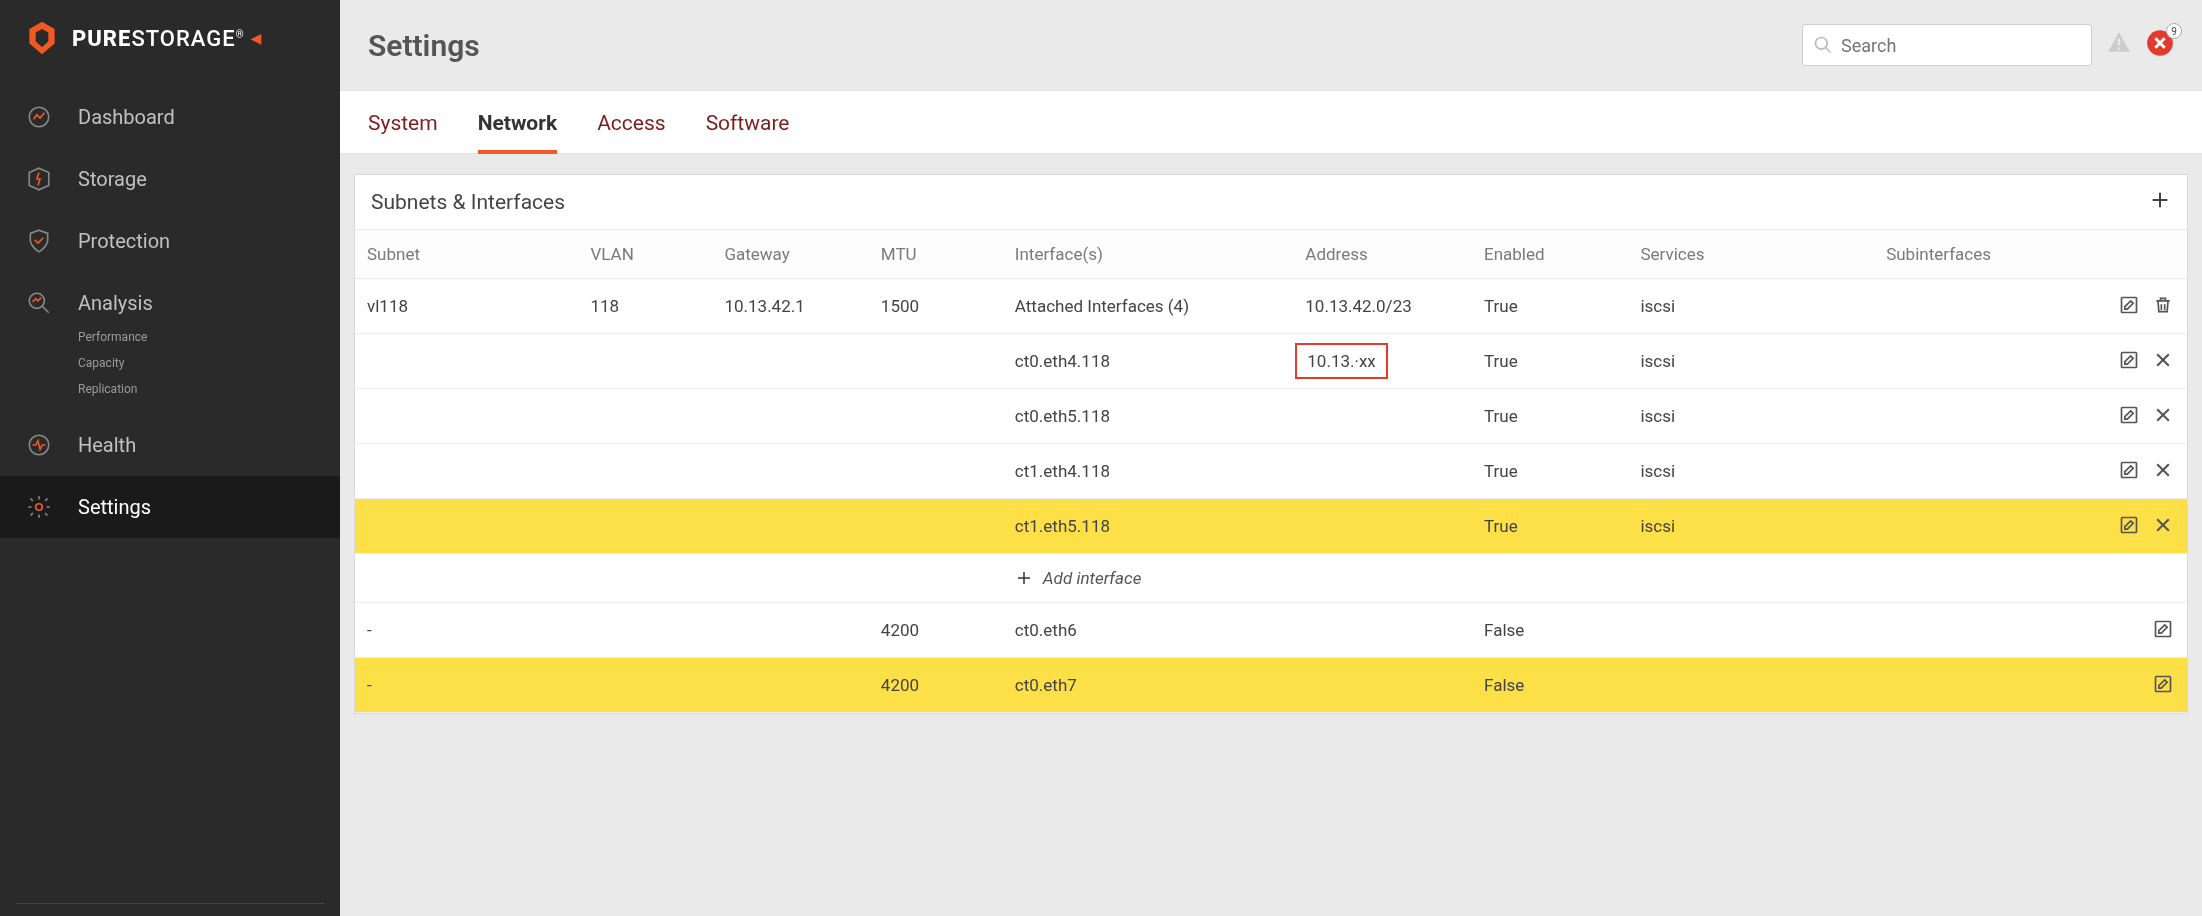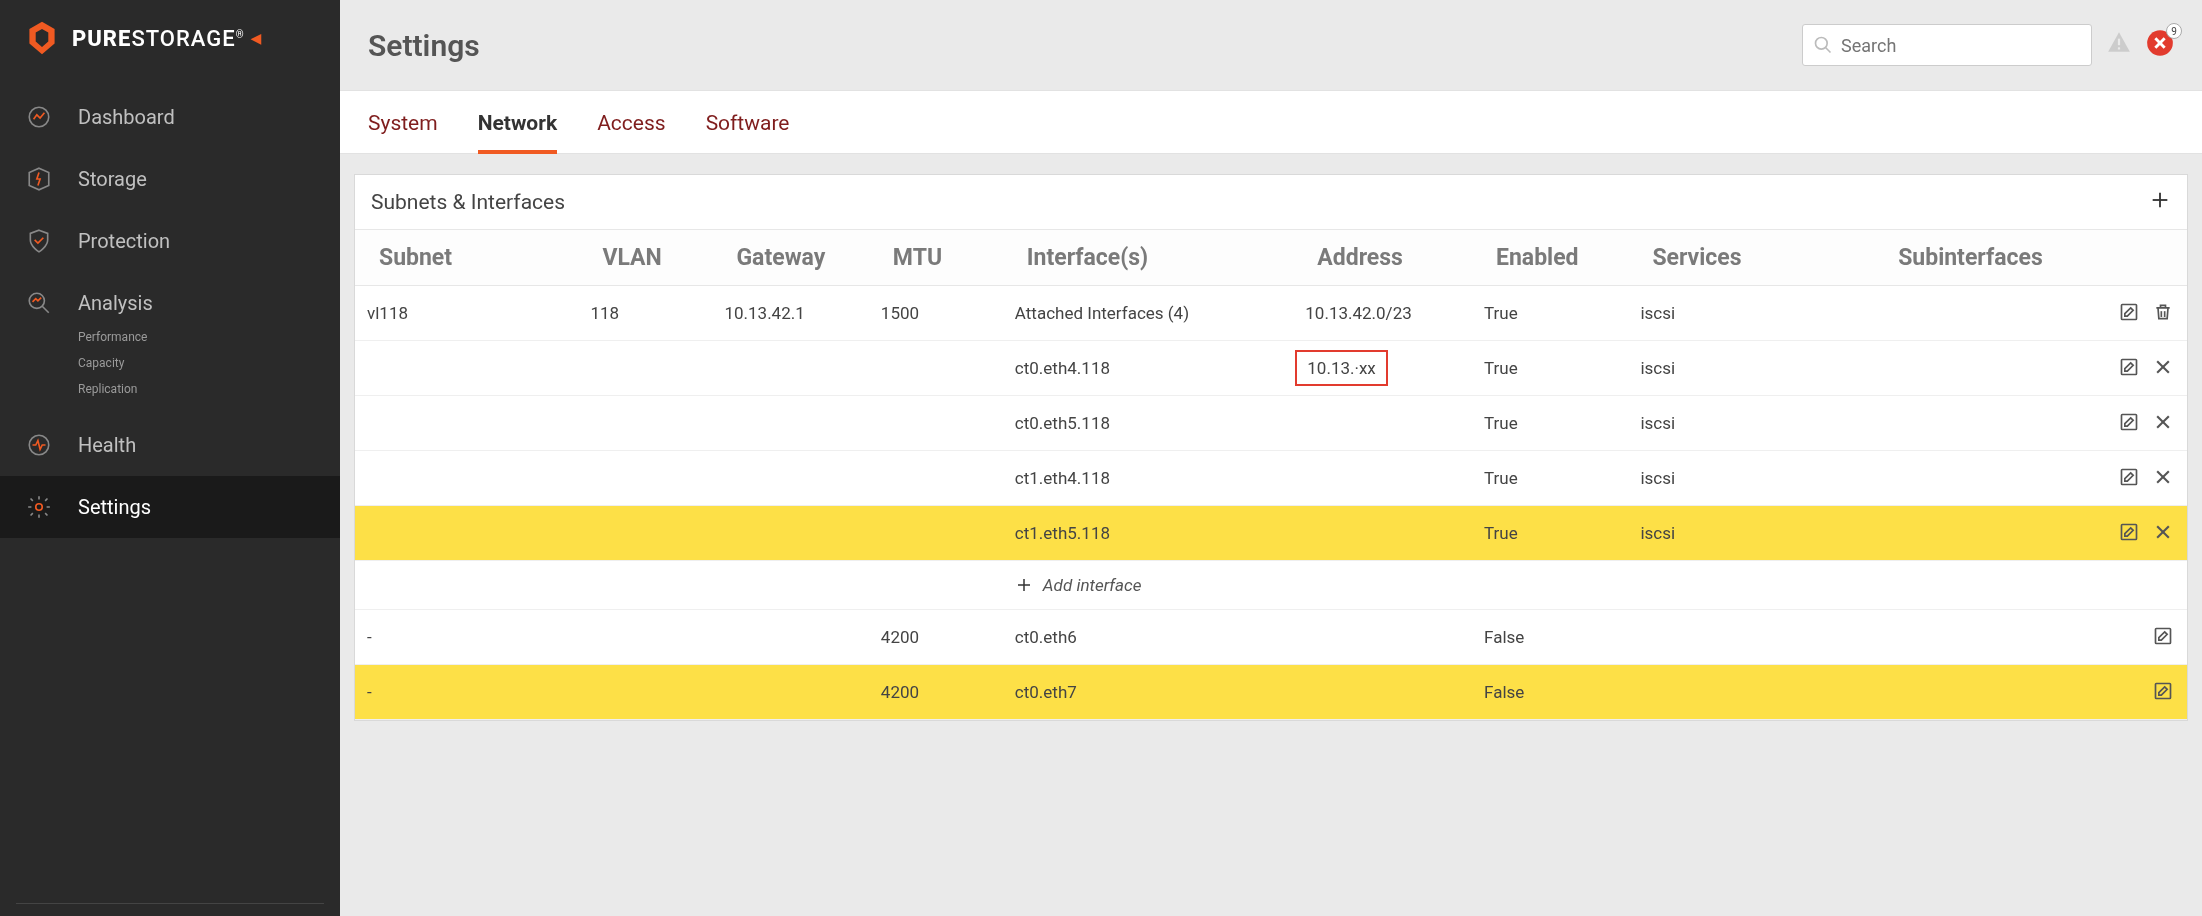--- a/index.html
+++ b/index.html
@@ -47,21 +47,21 @@
 
 
 .content { padding: 20px 14px; }
 .panel { border: 1px solid #d9d9d9; background: #fff; }
 .panel-header { display: flex; align-items: center; padding: 14px 16px; }
 .panel-title { font-size: 21px; color: #444; font-weight: 400; }
 .panel-add { margin-left: auto; cursor: pointer; color:#333; }
 
 
 .subtable { width: 100%; border-collapse: collapse; table-layout: fixed; }
-.subtable th { text-align: left; font-weight: 700; color: #7a7a7a; font-size: 23px; padding: 14px 24px; border-top: 1px solid #e7e7e7; border-bottom: 1px solid #e7e7e7; background:#fdfdfd; }
+.subtable th { text-align: left; font-weight: 400; color: #7a7a7a; font-size: 17px; padding: 14px 12px; border-top: 1px solid #e7e7e7; border-bottom: 1px solid #e7e7e7; background:#fdfdfd; }
 .subtable td { padding: 14px 12px; font-size: 17px; color: #444; border-bottom: 1px solid #efefef; vertical-align: middle; }
 .subtable tr.alt td { background: #fde047; }
 .subtable td.actions { text-align: right; white-space: nowrap; }
 .icon-btn { display:inline-flex; align-items:center; justify-content:center; width:24px; height:24px; margin-left:10px; cursor:pointer; color:#555; }
 .add-interface { display: flex; align-items: center; gap: 10px; font-style: italic; color: #555; cursor: pointer; }
 .highlight-box { border: 2px solid #e23b2e; padding: 6px 10px; display:inline-block; margin:-6px -10px; }
 
 col.c1 { width: 10%; }
 col.c2 { width: 6%; }
 col.c3 { width: 7%; }

